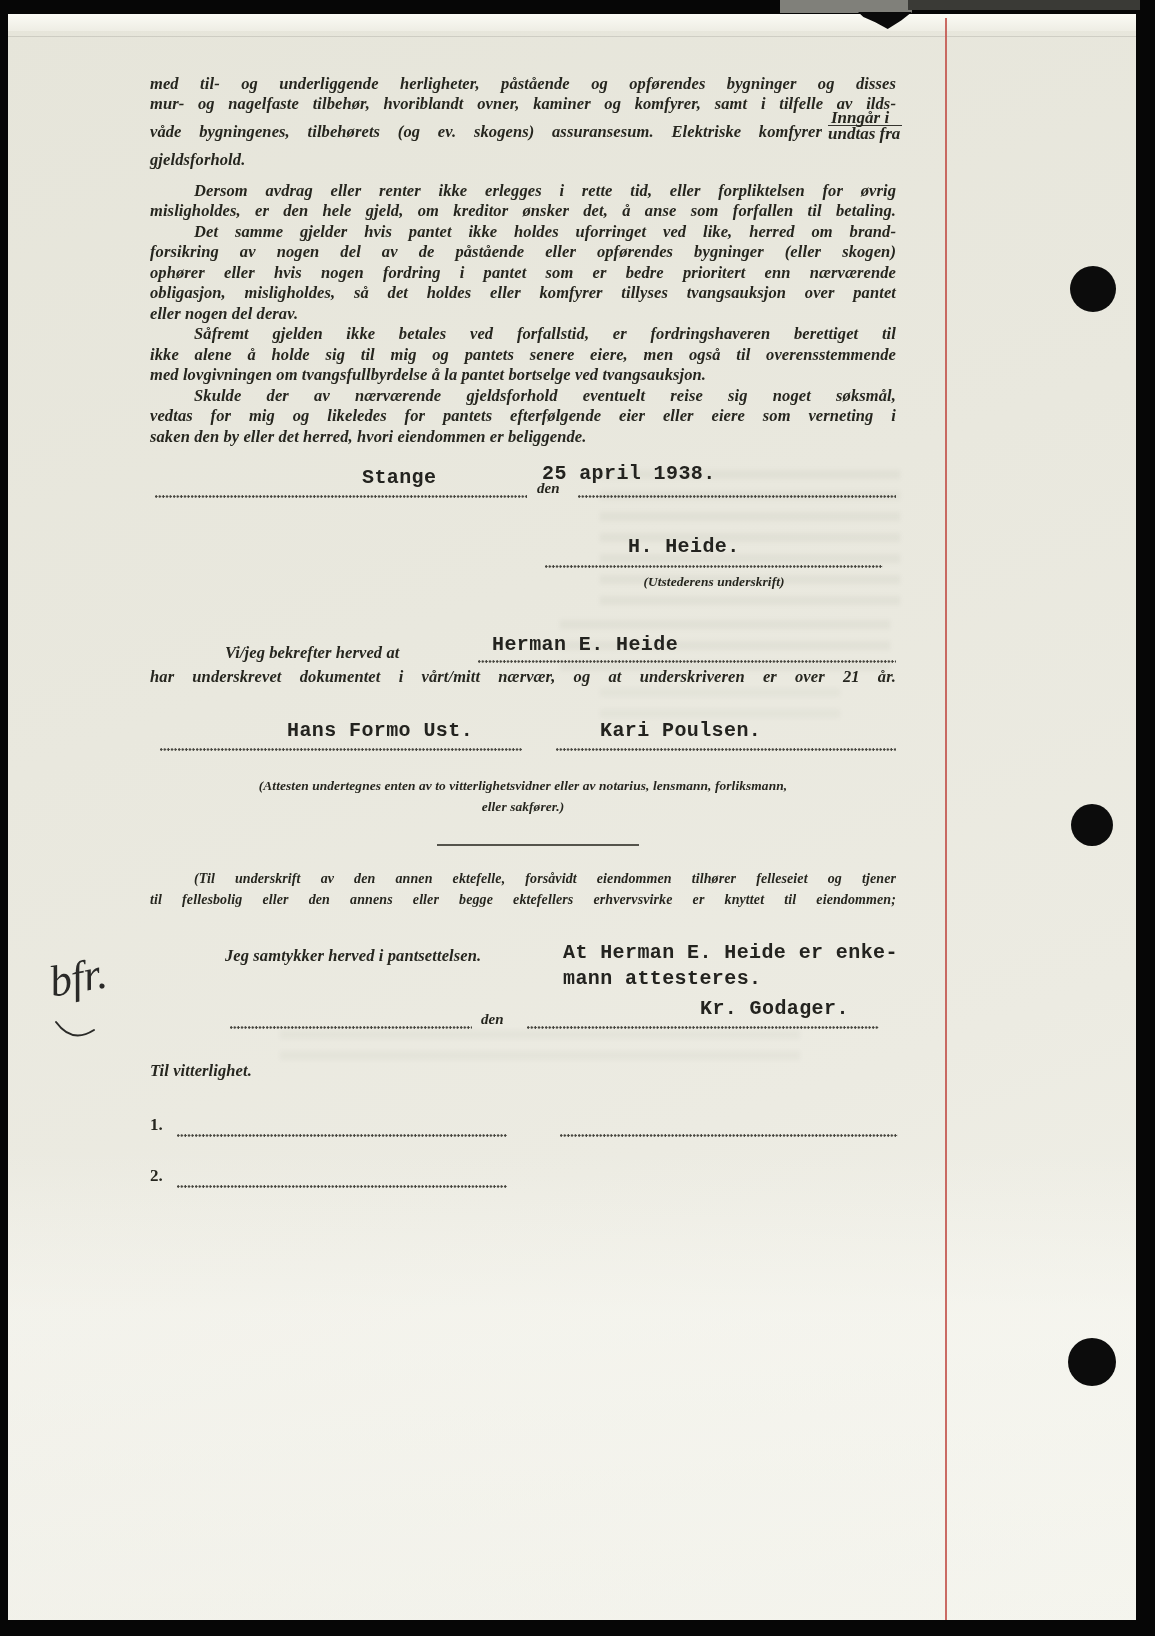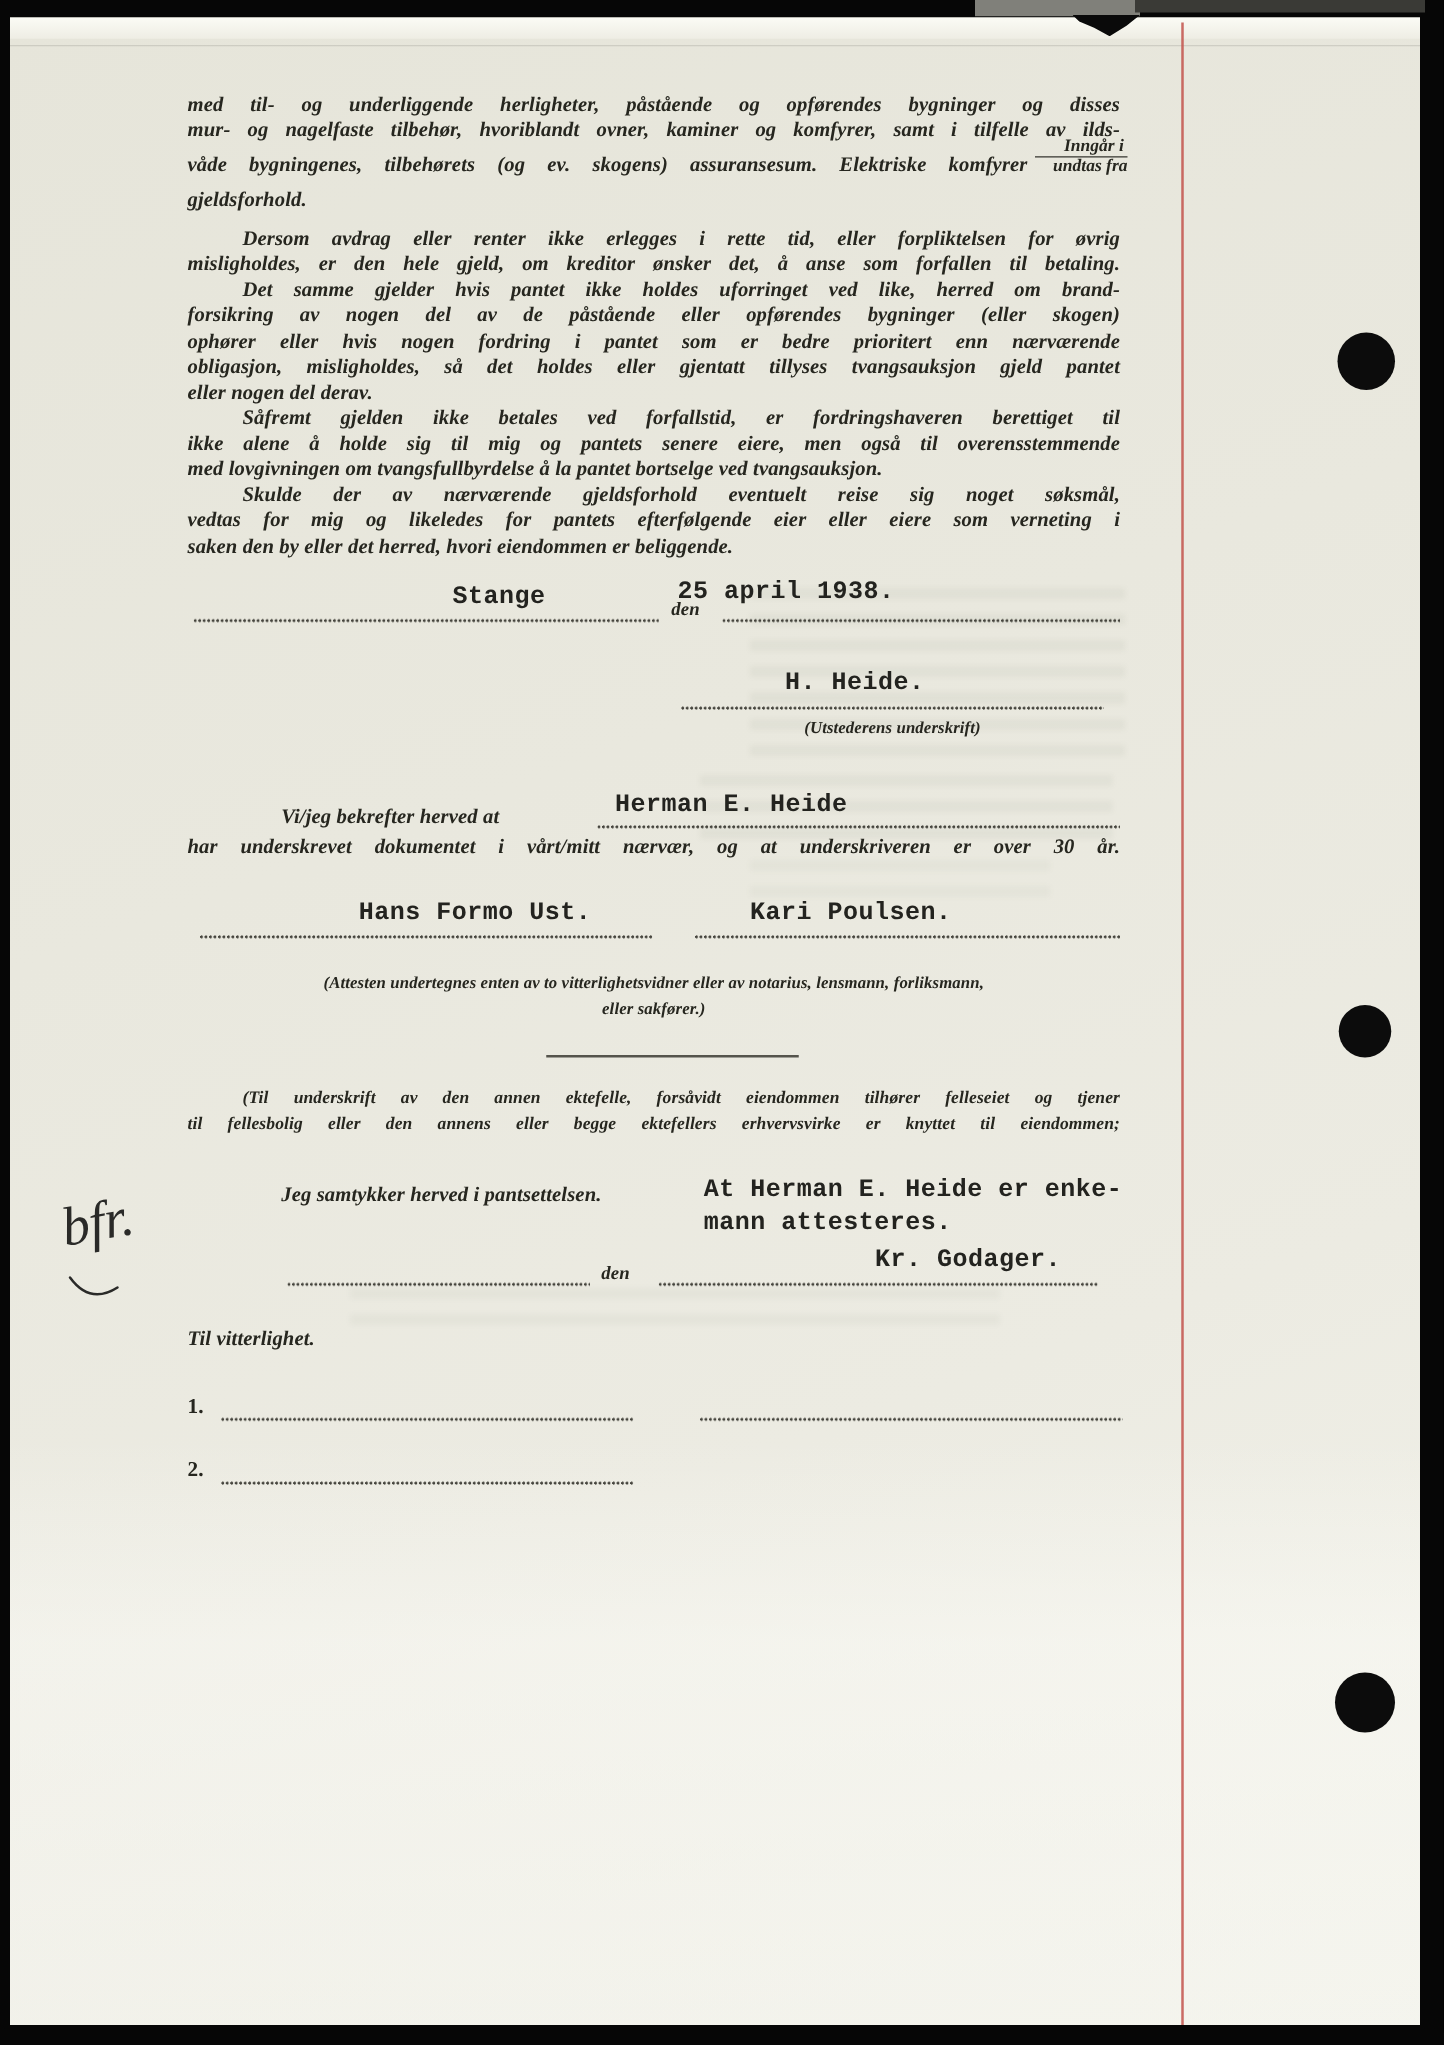--- a/index.html
+++ b/index.html
@@ -37,22 +37,22 @@
   .tw { position:absolute; font-family:"Liberation Mono","DejaVu Sans Mono",monospace;
         font-size:20px; font-weight:700; color:#23231f; letter-spacing:.4px; white-space:pre; }
 
   
   .dl { position:absolute; height:3px;
         background-image:radial-gradient(circle at 1.2px 1.5px, #45443d 1px, rgba(0,0,0,0) 1.4px);
         background-size:3.6px 3px; background-repeat:repeat-x; }
 
   .rule { position:absolute; height:2px; background:#55544c; }
 
-  .fraction { position:absolute; font-style:italic; font-weight:700; font-size:14px;
-              line-height:13px; color:#26261f; text-align:right; }
+  .fraction { position:absolute; font-style:italic; font-weight:700; font-size:17px;
+              line-height:13px; color:#26261f; text-align:left; }
   .fraction .numer { display:block; border-bottom:1.4px solid #35342e; padding:0 3px 1px; }
   .fraction .denom { display:block; padding-top:1px; }
 
   .num { position:absolute; font-weight:700; font-size:17px; color:#26261f; }
 
   .margin-note { position:absolute; left:38px; top:922px; }
 </style>
 </head>
 <body>
 
@@ -86,21 +86,21 @@
     <span class="denom">undtas fra</span>
   </div>
   <div class="pf" style="left:150px;top:150px;">gjeldsforhold.</div>
 
   <div class="pf just ind" style="left:150px;top:181px;">Dersom avdrag eller renter ikke erlegges i rette tid, eller forpliktelsen for øvrig</div>
   <div class="pf just" style="left:150px;top:201px;">misligholdes, er den hele gjeld, om kreditor ønsker det, å anse som forfallen til betaling.</div>
 
   <div class="pf just ind" style="left:150px;top:222px;">Det samme gjelder hvis pantet ikke holdes uforringet ved like, herred om brand-</div>
   <div class="pf just" style="left:150px;top:242px;">forsikring av nogen del av de påstående eller opførendes bygninger (eller skogen)</div>
   <div class="pf just" style="left:150px;top:263px;">ophører eller hvis nogen fordring i pantet som er bedre prioritert enn nærværende</div>
-  <div class="pf just" style="left:150px;top:283px;">obligasjon, misligholdes, så det holdes eller gjentatt tillyses tvangsauksjon gjeld pantet</div>
+  <div class="pf just" style="left:150px;top:283px;">obligasjon, misligholdes, så det holdes eller komfyrer tillyses tvangsauksjon over pantet</div>
   <div class="pf" style="left:150px;top:304px;">eller nogen del derav.</div>
 
   <div class="pf just ind" style="left:150px;top:324px;">Såfremt gjelden ikke betales ved forfallstid, er fordringshaveren berettiget til</div>
   <div class="pf just" style="left:150px;top:345px;">ikke alene å holde sig til mig og pantets senere eiere, men også til overensstemmende</div>
   <div class="pf" style="left:150px;top:365px;">med lovgivningen om tvangsfullbyrdelse å la pantet bortselge ved tvangsauksjon.</div>
 
   <div class="pf just ind" style="left:150px;top:386px;">Skulde der av nærværende gjeldsforhold eventuelt reise sig noget søksmål,</div>
   <div class="pf just" style="left:150px;top:406px;">vedtas for mig og likeledes for pantets efterfølgende eier eller eiere som verneting i</div>
   <div class="pf" style="left:150px;top:427px;">saken den by eller det herred, hvori eiendommen er beliggende.</div>
 
@@ -110,21 +110,21 @@
   <div class="pf" style="left:537px;top:478px;font-size:15px;">den</div>
   <div class="dl" style="left:578px;top:495px;width:318px;"></div>
 
   <div class="tw" style="left:628px;top:535px;">H. Heide.</div>
   <div class="dl" style="left:545px;top:565px;width:338px;"></div>
   <div class="pf sm center" style="left:545px;top:572px;width:338px;text-align:center;">(Utstederens underskrift)</div>
 
   <div class="pf" style="left:225px;top:643px;">Vi/jeg bekrefter herved at</div>
   <div class="tw" style="left:492px;top:633px;">Herman E. Heide</div>
   <div class="dl" style="left:478px;top:660px;width:418px;"></div>
-  <div class="pf just" style="left:150px;top:667px;">har underskrevet dokumentet i vårt/mitt nærvær, og at underskriveren er over 30 år.</div>
+  <div class="pf just" style="left:150px;top:667px;">har underskrevet dokumentet i vårt/mitt nærvær, og at underskriveren er over 21 år.</div>
 
   <div class="tw" style="left:287px;top:719px;">Hans Formo Ust.</div>
   <div class="tw" style="left:600px;top:719px;">Kari Poulsen.</div>
   <div class="dl" style="left:160px;top:748px;width:362px;"></div>
   <div class="dl" style="left:556px;top:748px;width:340px;"></div>
 
   <div class="pf sm center" style="left:150px;top:776px;width:746px;">(Attesten undertegnes enten av to vitterlighetsvidner eller av notarius, lensmann, forliksmann,</div>
   <div class="pf sm center" style="left:150px;top:797px;width:746px;">eller sakfører.)</div>
 
   <div class="rule" style="left:437px;top:844px;width:202px;"></div>

